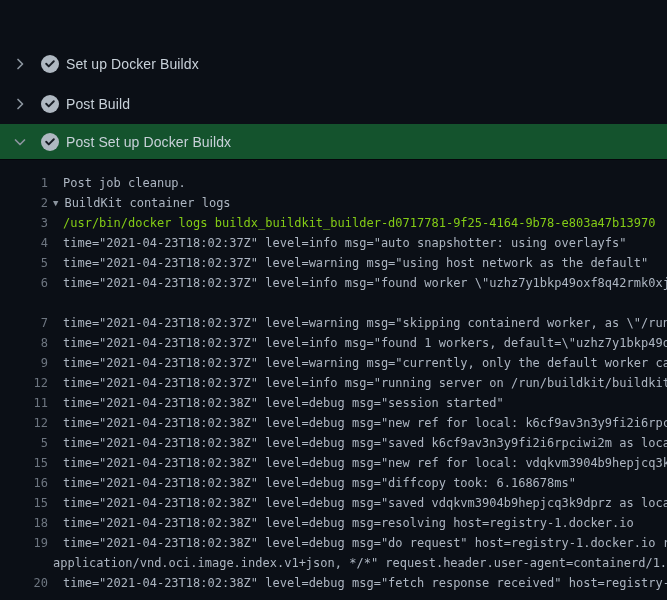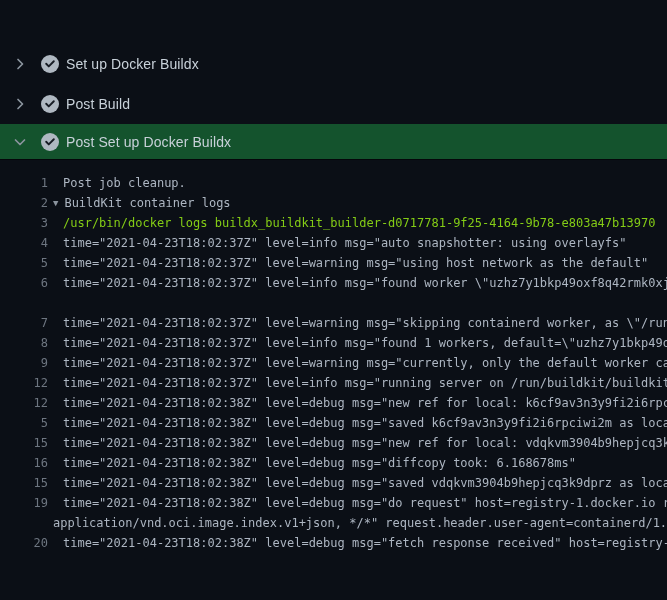--- a/index.html
+++ b/index.html
@@ -192,20 +192,25 @@
     
     <span class="lt">time="2021-04-23T18:02:37Z" level=warning msg="currently, only the default worker ca</span>
   </div>
 
   <div class="log-line plain">
     <span class="ln">12</span>
     
     <span class="lt">time="2021-04-23T18:02:37Z" level=info msg="running server on /run/buildkit/buildkitd</span>
   </div>
 
+  <div class="log-line plain">
+    <span class="ln">11</span>
+    
+    <span class="lt">time="2021-04-23T18:02:38Z" level=debug msg="session started"</span>
+  </div>
 
   <div class="log-line plain">
     <span class="ln">12</span>
     
     <span class="lt">time="2021-04-23T18:02:38Z" level=debug msg="new ref for local: k6cf9av3n3y9fi2i6rpci</span>
   </div>
 
 
   <div class="log-line plain">
     <span class="ln">5</span>
@@ -224,20 +229,25 @@
     
     <span class="lt">time="2021-04-23T18:02:38Z" level=debug msg="diffcopy took: 6.168678ms"</span>
   </div>
 
   <div class="log-line plain">
     <span class="ln">15</span>
     
     <span class="lt">time="2021-04-23T18:02:38Z" level=debug msg="saved vdqkvm3904b9hepjcq3k9dprz as local"</span>
   </div>
 
+  <div class="log-line plain">
+    <span class="ln">18</span>
+    
+    <span class="lt">time="2021-04-23T18:02:38Z" level=debug msg=resolving host=registry-1.docker.io</span>
+  </div>
 
   <div class="log-line plain">
     <span class="ln">19</span>
     
     <span class="lt">time="2021-04-23T18:02:38Z" level=debug msg="do request" host=registry-1.docker.io re</span>
   </div>
 
   <div class="log-line wrap">
     <span class="ln"></span>
     

